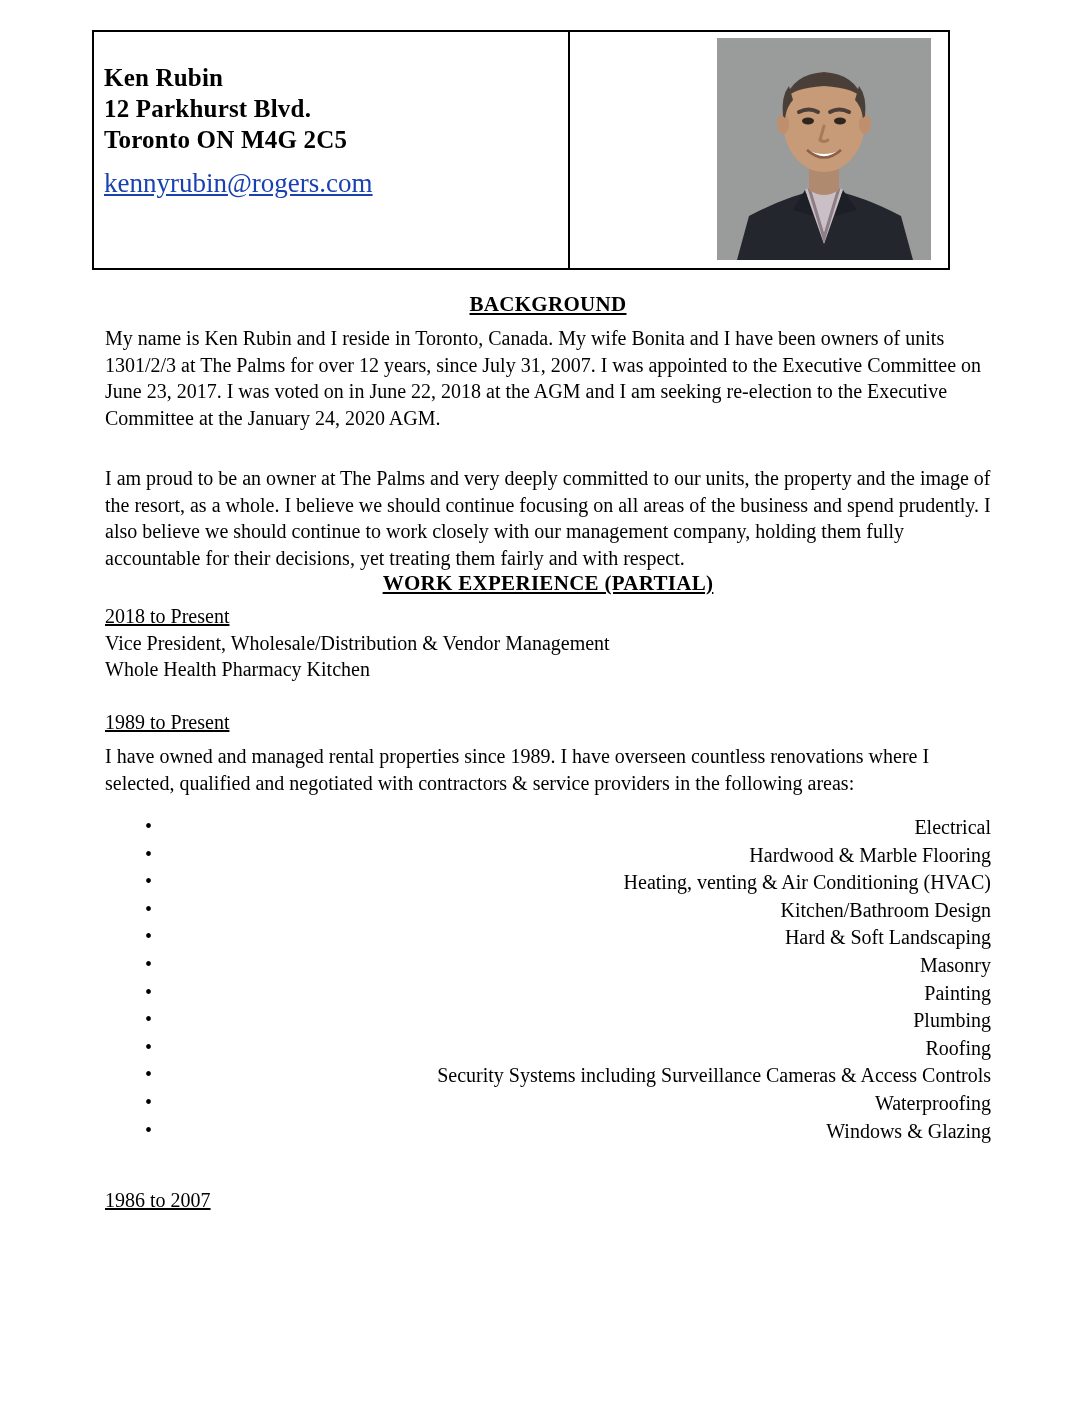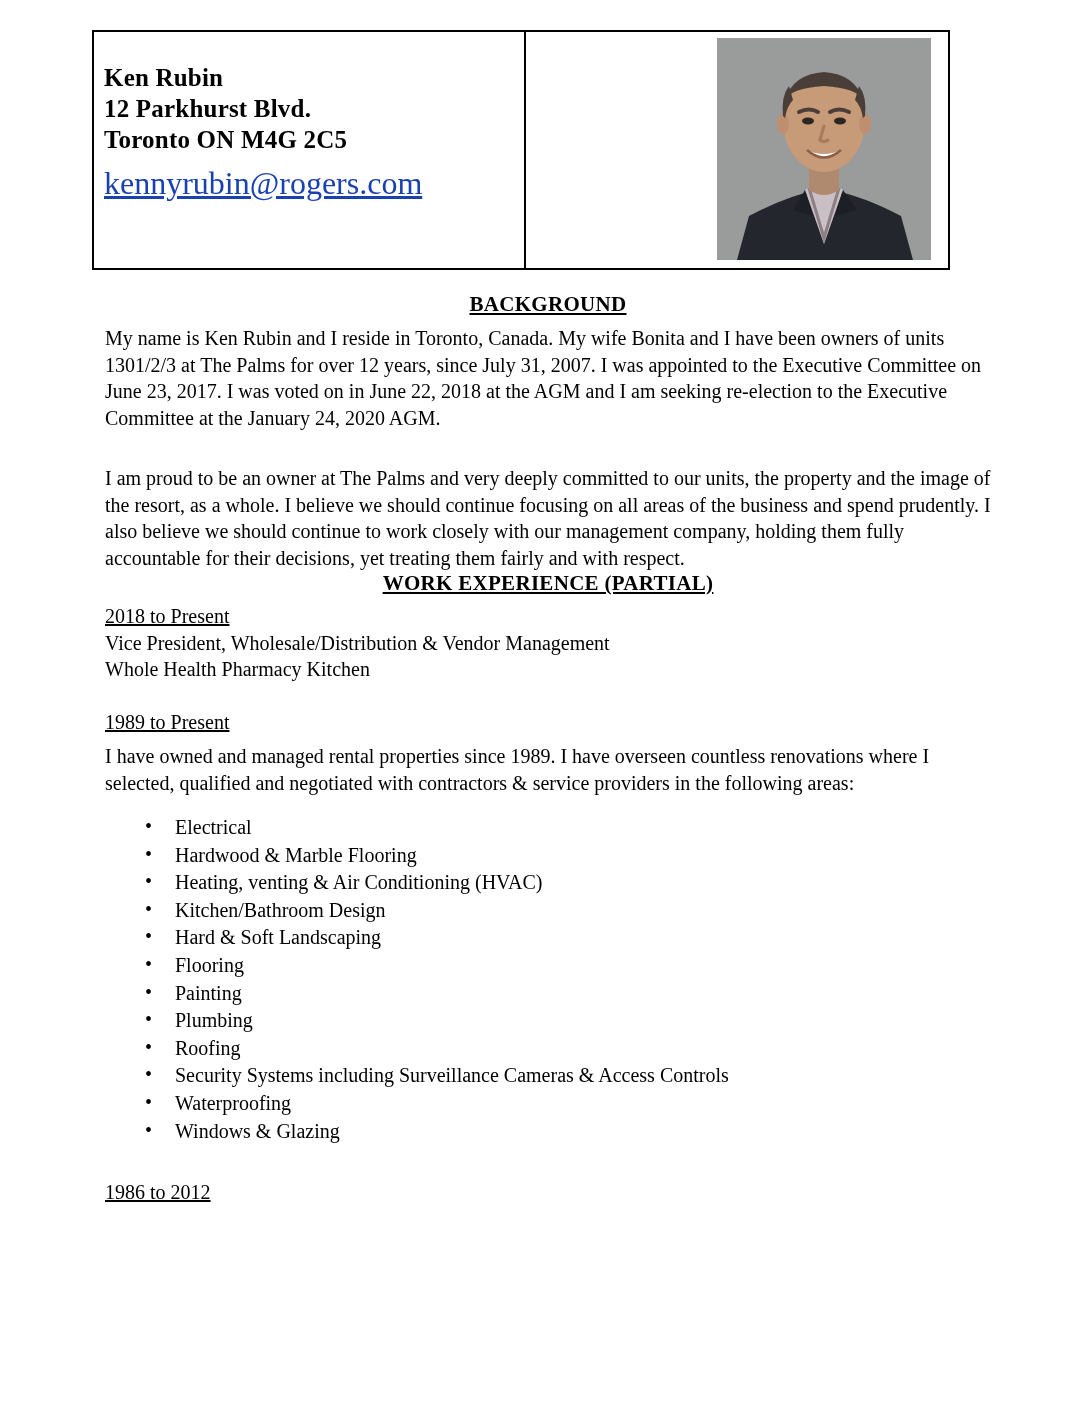--- a/index.html
+++ b/index.html
@@ -28,39 +28,39 @@
     position: absolute;
     left: 92px;
     top: 30px;
     width: 858px;
     height: 240px;
     border: 2px solid #000;
     box-sizing: border-box;
     display: flex;
   }
   .header-left {
-    width: 432px;
+    width: 476px;
     box-sizing: border-box;
     border-right: 2px solid #000;
     padding: 30px 0 0 10px;
   }
   .header-right {
     flex: 1;
     box-sizing: border-box;
     position: relative;
   }
   .name-line {
     font-size: 25px;
     font-weight: bold;
     line-height: 31px;
     letter-spacing: 0.2px;
   }
   .contact-email {
     margin-top: 13px;
-    font-size: 32px;
+    font-size: 27px;
     color: #1a41b0;
     text-decoration: underline;
     line-height: 30px;
     display: inline-block;
   }
   .contact-phone {
     font-size: 25px;
     line-height: 32px;
     margin-top: 2px;
   }
@@ -106,23 +106,24 @@
   .job-date {
     font-size: 20px;
     line-height: 26.5px;
     text-decoration: underline;
   }
   .job-line {
     font-size: 20px;
     line-height: 26.5px;
   }
   ul.skills {
-    margin: 18px 0 8px 0;
+    margin: 18px 0 16px 0;
     padding-left: 40px;
     list-style: none;
+    text-align: right;
   }
   ul.skills li {
     font-size: 20px;
     line-height: 27.6px;
     position: relative;
     padding-left: 30px;
   }
   ul.skills li::before {
     content: "\2022";
     position: absolute;
@@ -200,27 +201,27 @@
 
     <div class="job-date">1989 to Present</div>
     <p class="para">I have owned and managed rental properties since 1989.  I have overseen countless renovations where I selected, qualified and negotiated with contractors &amp; service providers in the following areas:</p>
 
     <ul class="skills">
       <li>Electrical</li>
       <li>Hardwood &amp; Marble Flooring</li>
       <li>Heating, venting &amp; Air Conditioning (HVAC)</li>
       <li>Kitchen/Bathroom Design</li>
       <li>Hard &amp; Soft Landscaping</li>
-      <li>Flooring</li>
+      <li>Masonry</li>
       <li>Painting</li>
       <li>Plumbing</li>
       <li>Roofing</li>
       <li>Security Systems including Surveillance Cameras &amp; Access Controls</li>
       <li>Waterproofing</li>
       <li>Windows &amp; Glazing</li>
     </ul>
 
     <div class="spacer"></div>
 
-    <div class="job-date">1986 to 2012</div>
+    <div class="job-date">1986 to 2007</div>
 
   </div>
 </div>
 
 </body></html>

